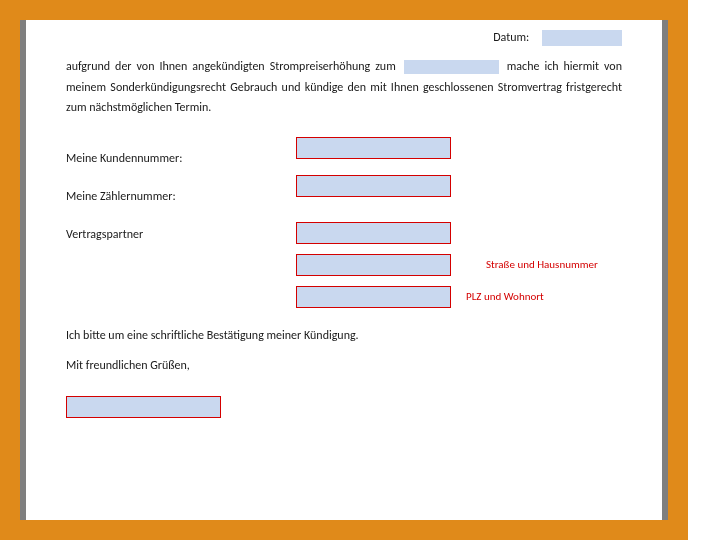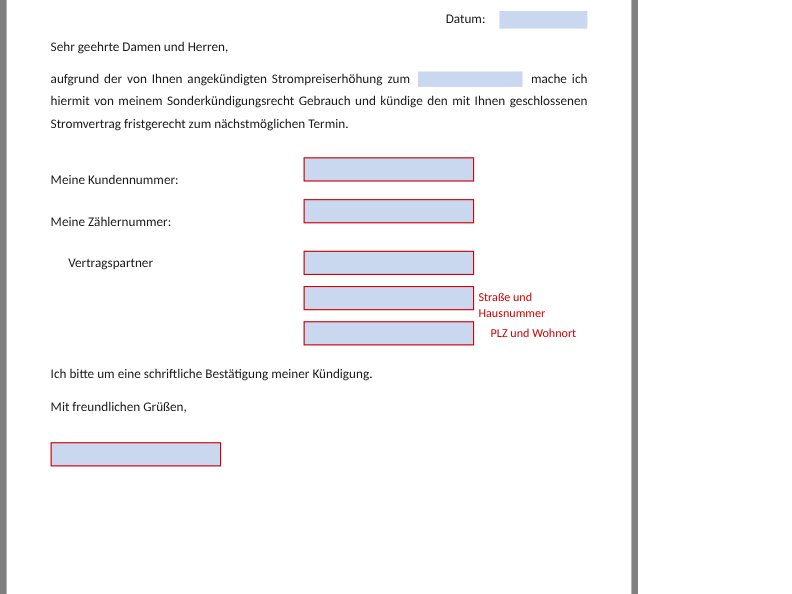--- a/index.html
+++ b/index.html
@@ -1,17 +1,17 @@
 <!DOCTYPE html>
 <html><head>
   <meta charset="utf-8">
   <style>
     * { box-sizing: border-box; margin: 0; padding: 0; }
     html, body { width: 720px; height: 540px; overflow: hidden; font-family: Calibri, Arial, sans-serif; }
-    .frame { width: 580px; height: 540px; background: #e08a1a; padding: 0; }
+    .frame { width: 688px; height: 540px; background: #e08a1a; padding: 20px; }
     .gray { width: 100%; height: 100%; background: #7f7f7f; padding: 0 6px; }
     .page { width: 100%; height: 100%; background: #fff; padding: 10px 40px 0 40px; position: relative; color: #1a1a1a; }
     .date-row { text-align: right; font-size: 12px; margin-bottom: 10px; }
     .date-row .field { display: inline-block; width: 80px; height: 16px; background: #c9d8ef; margin-left: 10px; vertical-align: middle; }
     .title { text-align: center; font-weight: bold; font-size: 13px; margin-bottom: 14px; }
     .salutation { font-size: 12px; margin-bottom: 12px; }
     .body { font-size: 12px; line-height: 1.7; text-align: justify; margin-bottom: 20px; }
     .body .inline-field { display: inline-block; width: 95px; height: 14px; background: #c9d8ef; vertical-align: middle; margin: 0 3px; }
     .form-area { position: relative; height: 185px; }
     .lbl { position: absolute; font-size: 12px; }
@@ -28,38 +28,37 @@
 <div class="frame">
   <div class="gray">
     <div class="page">
 
       <div class="date-row">
         <span>Datum:</span>
         <span class="field"></span>
       </div>
 
 
-      <div class="salutation">Sehr geehrte Damen und Herren,</div>
 
       <div class="body">
         <span>aufgrund der von Ihnen angekündigten Strompreiserhöhung zum </span><span class="inline-field"></span><span> mache ich hiermit von meinem Sonderkündigungsrecht Gebrauch und kündige den mit Ihnen geschlossenen Stromvertrag fristgerecht zum nächstmöglichen Termin.</span>
       </div>
 
       <div class="form-area">
         <div class="lbl" style="top:14px; left:0;">Meine Kundennummer:</div>
         <div class="lbl" style="top:52px; left:0;">Meine Zählernummer:</div>
-        <div class="lbl" style="top:90px; left:16px;">Vertragspartner</div>
+        <div class="lbl" style="top:90px; left:0;">Vertragspartner</div>
 
         <div class="box" style="top:0; left:230px;"></div>
         <div class="box" style="top:38px; left:230px;"></div>
         <div class="box" style="top:85px; left:230px;"></div>
         <div class="box" style="top:117px; left:230px;"></div>
         <div class="box" style="top:149px; left:230px;"></div>
 
-        <div class="hint" style="top:121px; left:389px;">Straße und Hausnummer</div>
+        <div class="hint" style="top:121px; left:420px;">Straße und Hausnummer</div>
         <div class="hint" style="top:153px; left:400px;">PLZ und Wohnort</div>
       </div>
 
       <div class="confirm">Ich bitte um eine schriftliche Bestätigung meiner Kündigung.</div>
       <div class="closing">Mit freundlichen Grüßen,</div>
 
       <div class="sign-box"></div>
 
     </div>
   </div>

